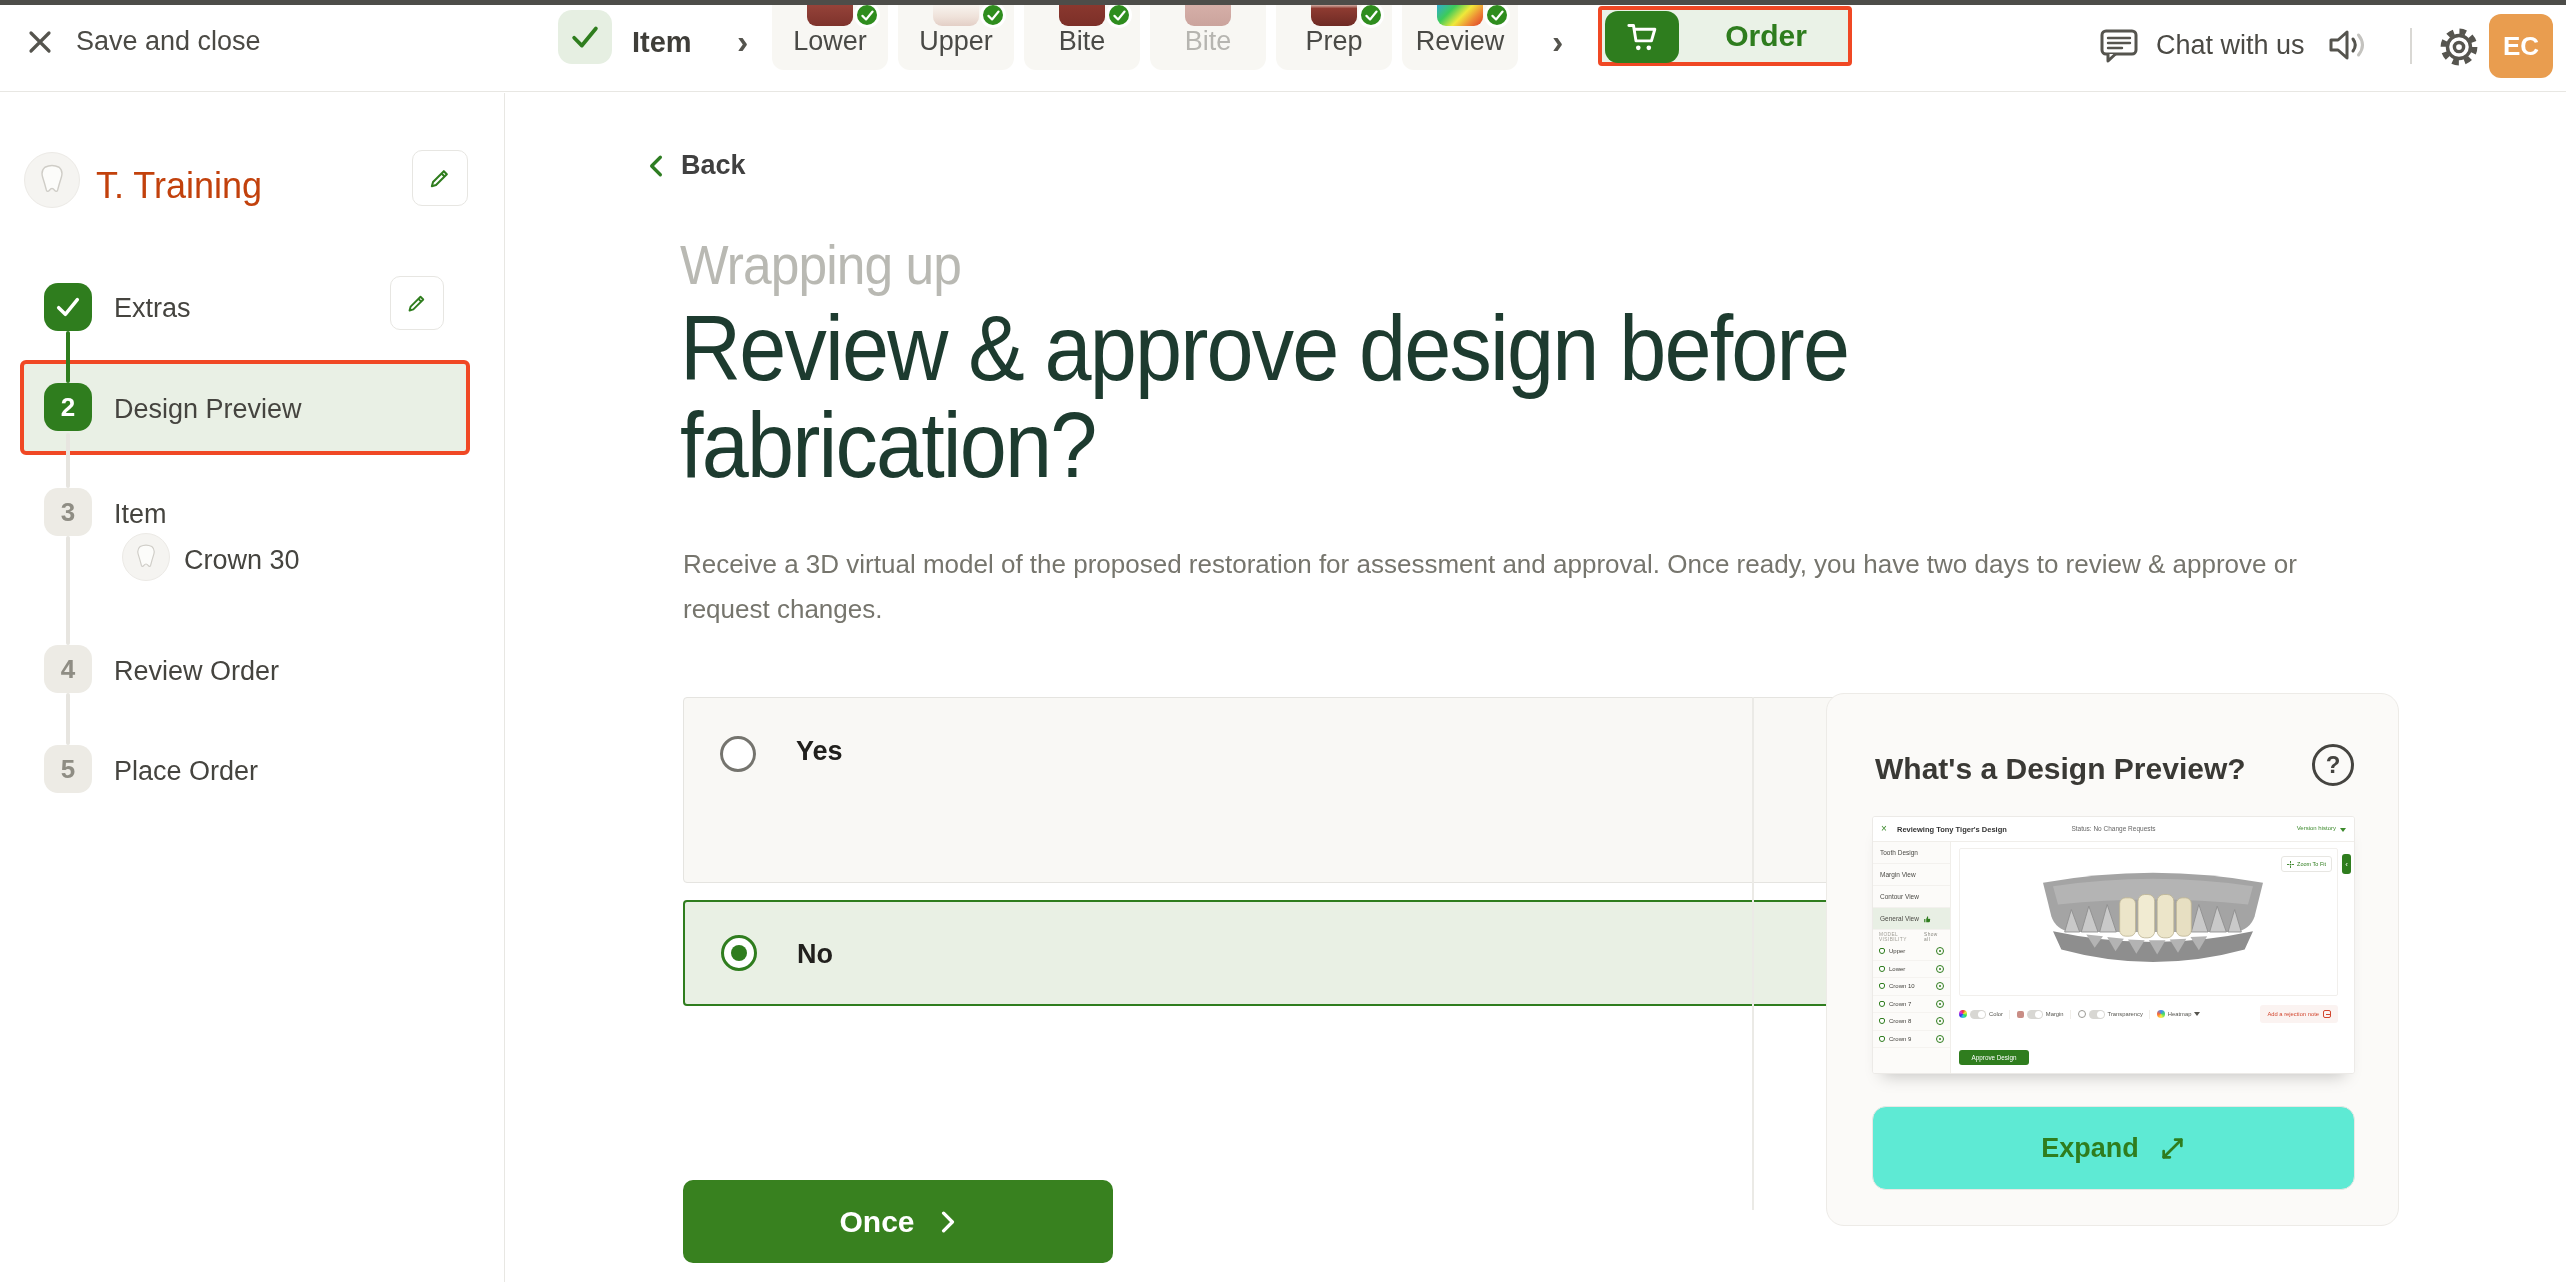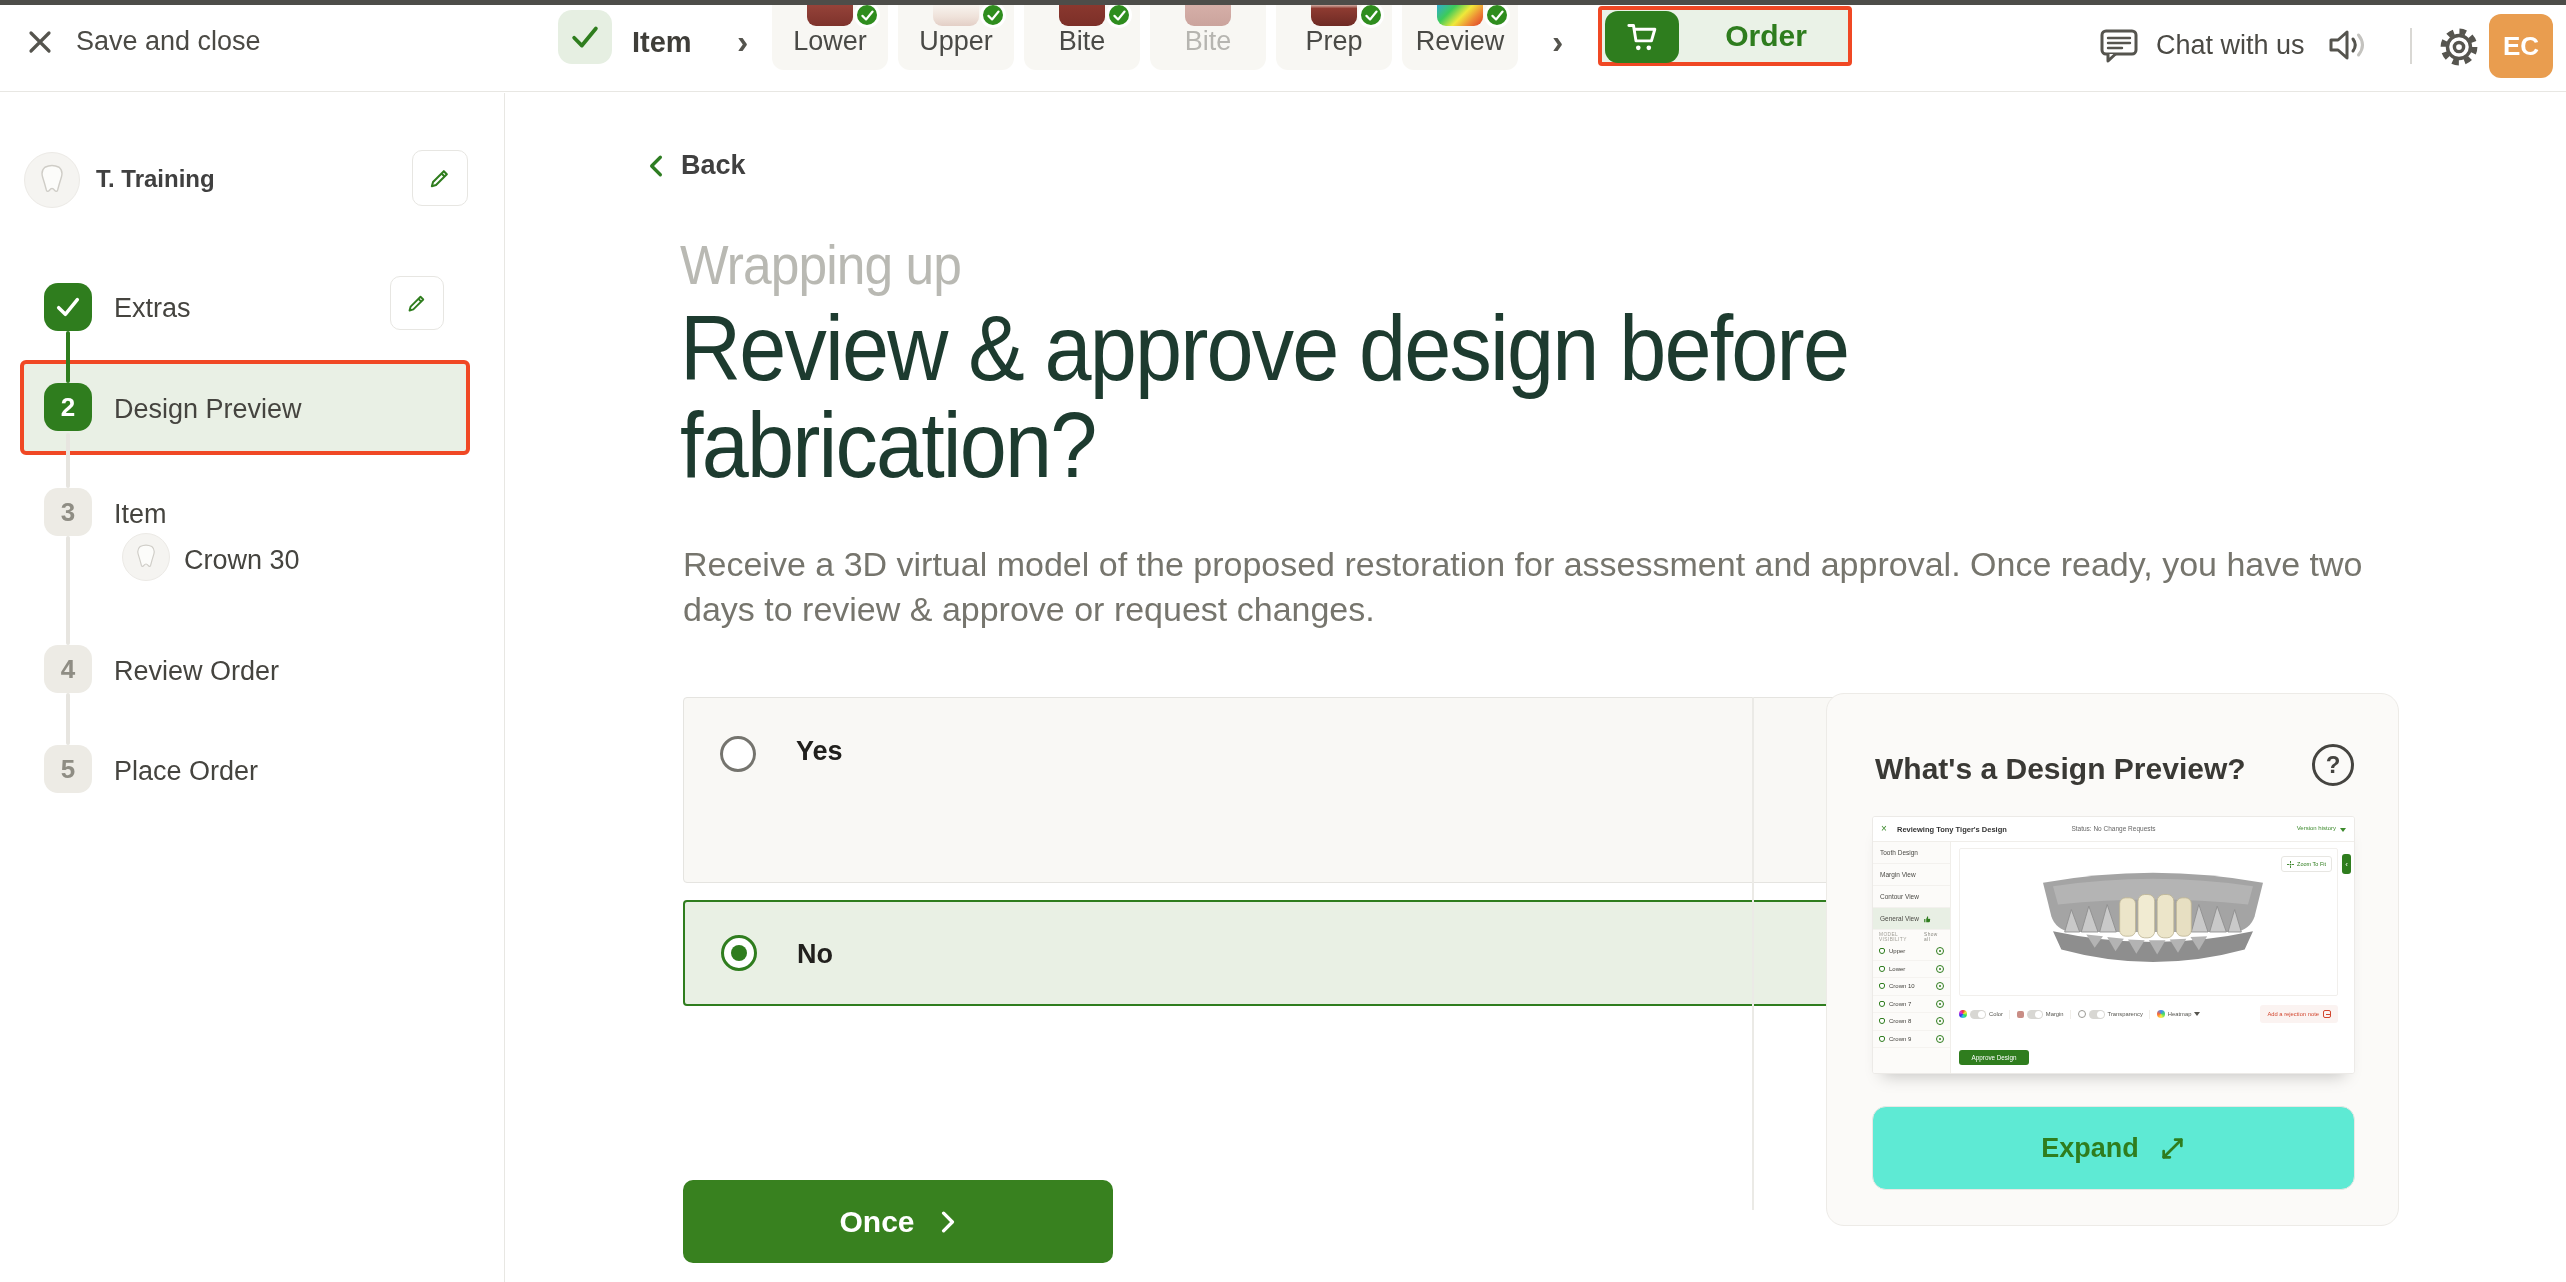--- a/index.html
+++ b/index.html
@@ -42,21 +42,21 @@
   .top-div { position:absolute; left:2410px; top:28px; width:2px; height:36px; background:#d9d8d4; }
   .gear { position:absolute; left:2436px; top:24px; cursor:pointer; }
   .avatar-ec { position:absolute; left:2489px; top:14px; width:64px; height:64px; border-radius:12px; background:#e99d4f;
                color:#fff; font-weight:bold; font-size:26px; display:flex; align-items:center; justify-content:center; cursor:pointer; }
 
   
   .sidebar { position:absolute; left:0; top:93px; width:505px; bottom:0; background:#fff; border-right:1px solid #e8e7e3; }
   .avatar-circle { position:absolute; border-radius:50%; background:#f5f4f1; border:1px solid #eceae6;
                    display:flex; align-items:center; justify-content:center; }
   .pt-avatar { left:24px; top:59px; width:56px; height:56px; }
-  .pt-name { position:absolute; left:96px; top:72px; font-size:24px; font-weight:bold; color:#404040; }
+  .pt-name { position:absolute; left:96px; top:72px; font-size:36px; font-weight:normal; color:#c2410c; }
   .edit-btn { position:absolute; background:#fff; border:1.5px solid #e7e6e2; border-radius:10px; cursor:pointer;
               display:flex; align-items:center; justify-content:center; }
   .edit1 { left:412px; top:57px; width:56px; height:56px; }
   .edit2 { left:390px; top:183px; width:54px; height:54px; }
 
   .conn { position:absolute; left:66px; width:4px; border-radius:2px; z-index:3; }
   .conn-green { top:238px; height:52px; background:#2f7d1e; }
   .conn-a { top:340px; height:55px; background:#e7e5e0; }
   .conn-b { top:443px; height:109px; background:#e7e5e0; }
   .conn-c { top:600px; height:52px; background:#e7e5e0; }
@@ -71,21 +71,21 @@
   .sub-avatar { left:122px; top:440px; width:48px; height:48px; }
   .sub-label { position:absolute; left:184px; top:452px; font-size:27px; color:#45443f; }
 
   
   .back-link { position:absolute; left:645px; top:150px; display:flex; align-items:center; gap:14px; cursor:pointer; }
   .back-link span { font-size:27px; font-weight:bold; color:#404040; }
   .kicker { position:absolute; left:680px; top:232px; font-size:56px; color:#b9b9b3; letter-spacing:-1px;
             transform:scaleX(.92); transform-origin:left top; }
   .page-title { position:absolute; left:680px; top:300px; width:1340px; font-size:92px; line-height:97px;
                 color:#1d3b2f; letter-spacing:-2px; transform:scaleX(.92); transform-origin:left top; }
-  .page-desc { position:absolute; left:683px; top:542px; width:1680px; font-size:34px; line-height:45px; color:#76756d; }
+  .page-desc { position:absolute; left:683px; top:542px; width:1680px; font-size:26px; line-height:45px; color:#76756d; }
 
   .opt-card { position:absolute; left:683px; width:1170px; border-radius:4px; cursor:pointer; }
   .opt-yes { top:697px; height:186px; background:#f9f8f5; border:1px solid #e5e4e0; }
   .opt-no  { top:900px; height:106px; background:#e9f0e4; border:2px solid #2f7d1e; }
   .radio { position:absolute; left:36px; width:36px; height:36px; border-radius:50%; background:#fff; }
   .radio-off { top:38px; border:3px solid #75746e; }
   .radio-on  { top:33px; border:3px solid #2f7d1e; }
   .radio-on::after { content:""; position:absolute; left:7px; top:7px; width:16px; height:16px; border-radius:50%; background:#2f7d1e; }
   .opt-label { position:absolute; left:112px; font-size:27px; font-weight:bold; color:#21201d; }
   .opt-yes .opt-label { top:38px; } .opt-no .opt-label { top:37px; }

